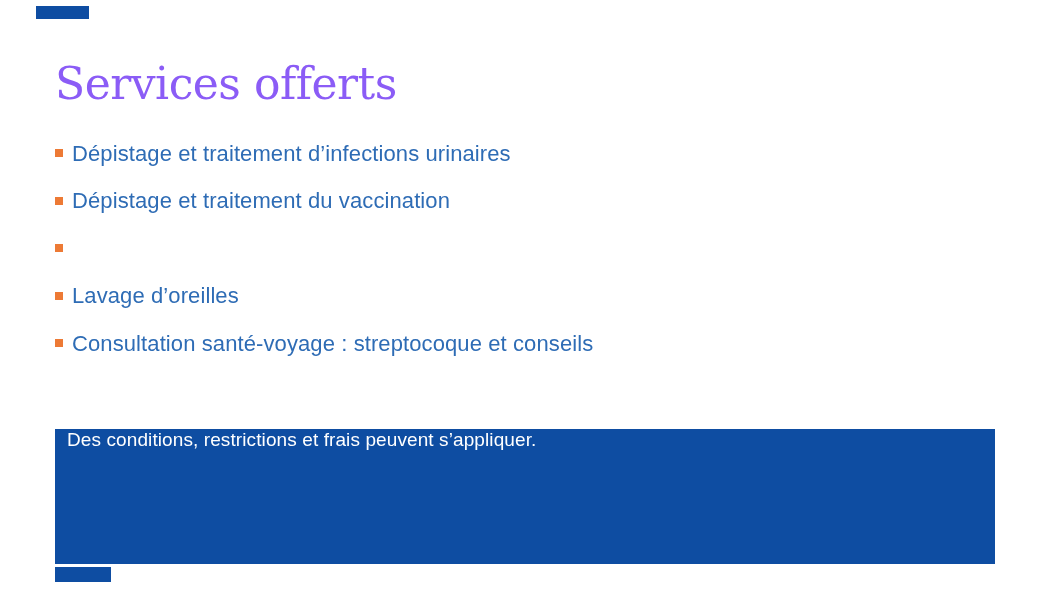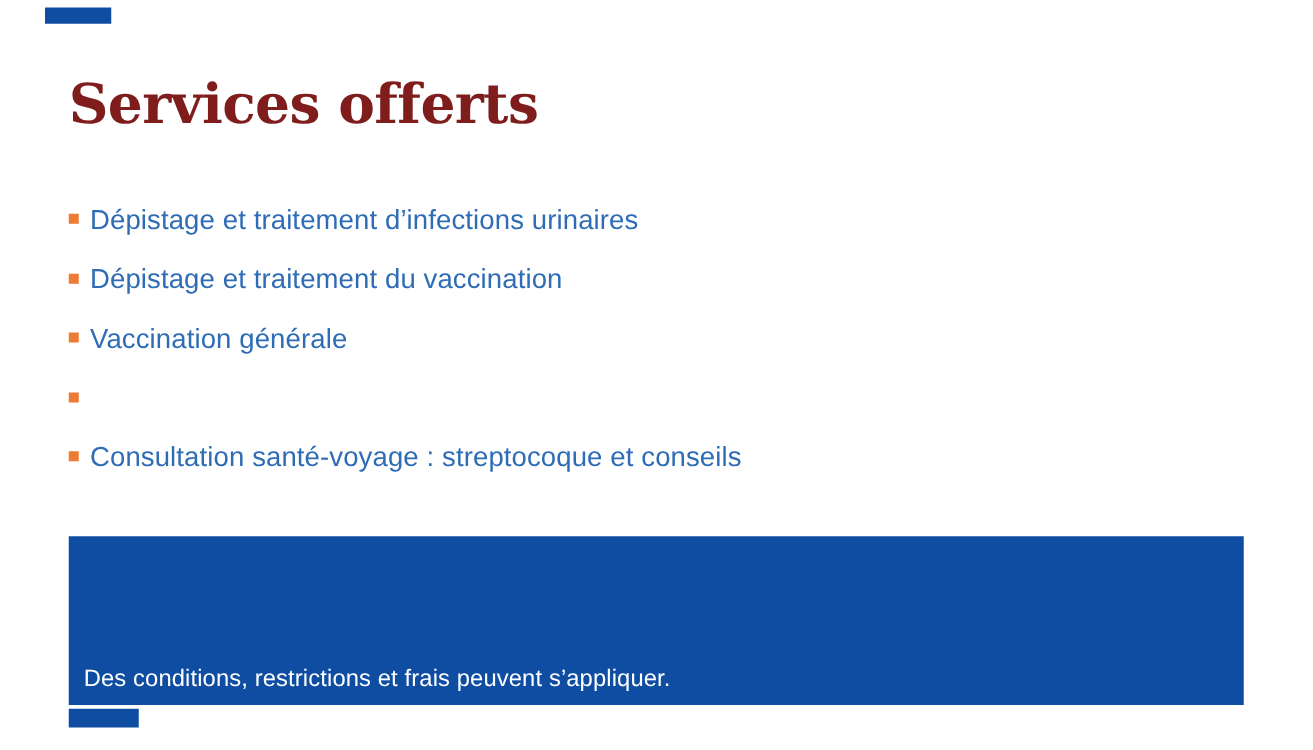--- a/index.html
+++ b/index.html
@@ -24,31 +24,31 @@
   }
   .accent-bottom {
     left: 55px; top: 567px;
     width: 56px; height: 15px;
   }
   .title {
     position: absolute;
     left: 55px; top: 62px;
     margin: 0;
     font-family: "DejaVu Serif", serif;
-    font-weight: bold;
+    font-weight: normal;
     font-size: 44px;
     line-height: 1.0;
     letter-spacing: -0.5px;
-    color: #7f1d1d;
+    color: #8b5cf6;
     white-space: nowrap;
     text-align: center;
   }
   .bullets {
     position: absolute;
-    left: 55px; top: 152px;
+    left: 55px; top: 130px;
     margin: 0; padding: 0;
     list-style: none;
   }
   .bullet-item {
     display: flex;
     align-items: center;
     height: 47.5px;
   }
   .marker {
     flex: 0 0 auto;
@@ -63,21 +63,21 @@
     color: #2e6cb5;
     white-space: nowrap;
     letter-spacing: 0.1px;
   }
   .banner {
     position: absolute;
     left: 55px; top: 429px;
     width: 940px; height: 135px;
     background: #0e4da2;
     display: flex;
-    align-items: flex-end;
+    align-items: flex-start;
   }
   .banner-text {
     margin: 0 0 8px 12px;
     font-size: 19px;
     line-height: 1.2;
     color: #ffffff;
     letter-spacing: 0.1px;
     white-space: nowrap;
   }
 </style>
@@ -94,24 +94,24 @@
     <li class="bullet-item">
       <span class="marker"></span>
       <span class="bullet-text">Dépistage et traitement d’infections urinaires</span>
     </li>
     <li class="bullet-item">
       <span class="marker"></span>
       <span class="bullet-text">Dépistage et traitement du vaccination</span>
     </li>
     <li class="bullet-item">
       <span class="marker"></span>
-      <span class="bullet-text">Vaccination générale</span>
     </li>
     <li class="bullet-item">
       <span class="marker"></span>
+      <span class="bullet-text">Lavage d’oreilles</span>
     </li>
     <li class="bullet-item">
       <span class="marker"></span>
       <span class="bullet-text">Consultation santé-voyage : streptocoque et conseils</span>
     </li>
   </ul>
 
   <div class="banner">
     <p class="banner-text">Des conditions, restrictions et frais peuvent s’appliquer.</p>
   </div>

